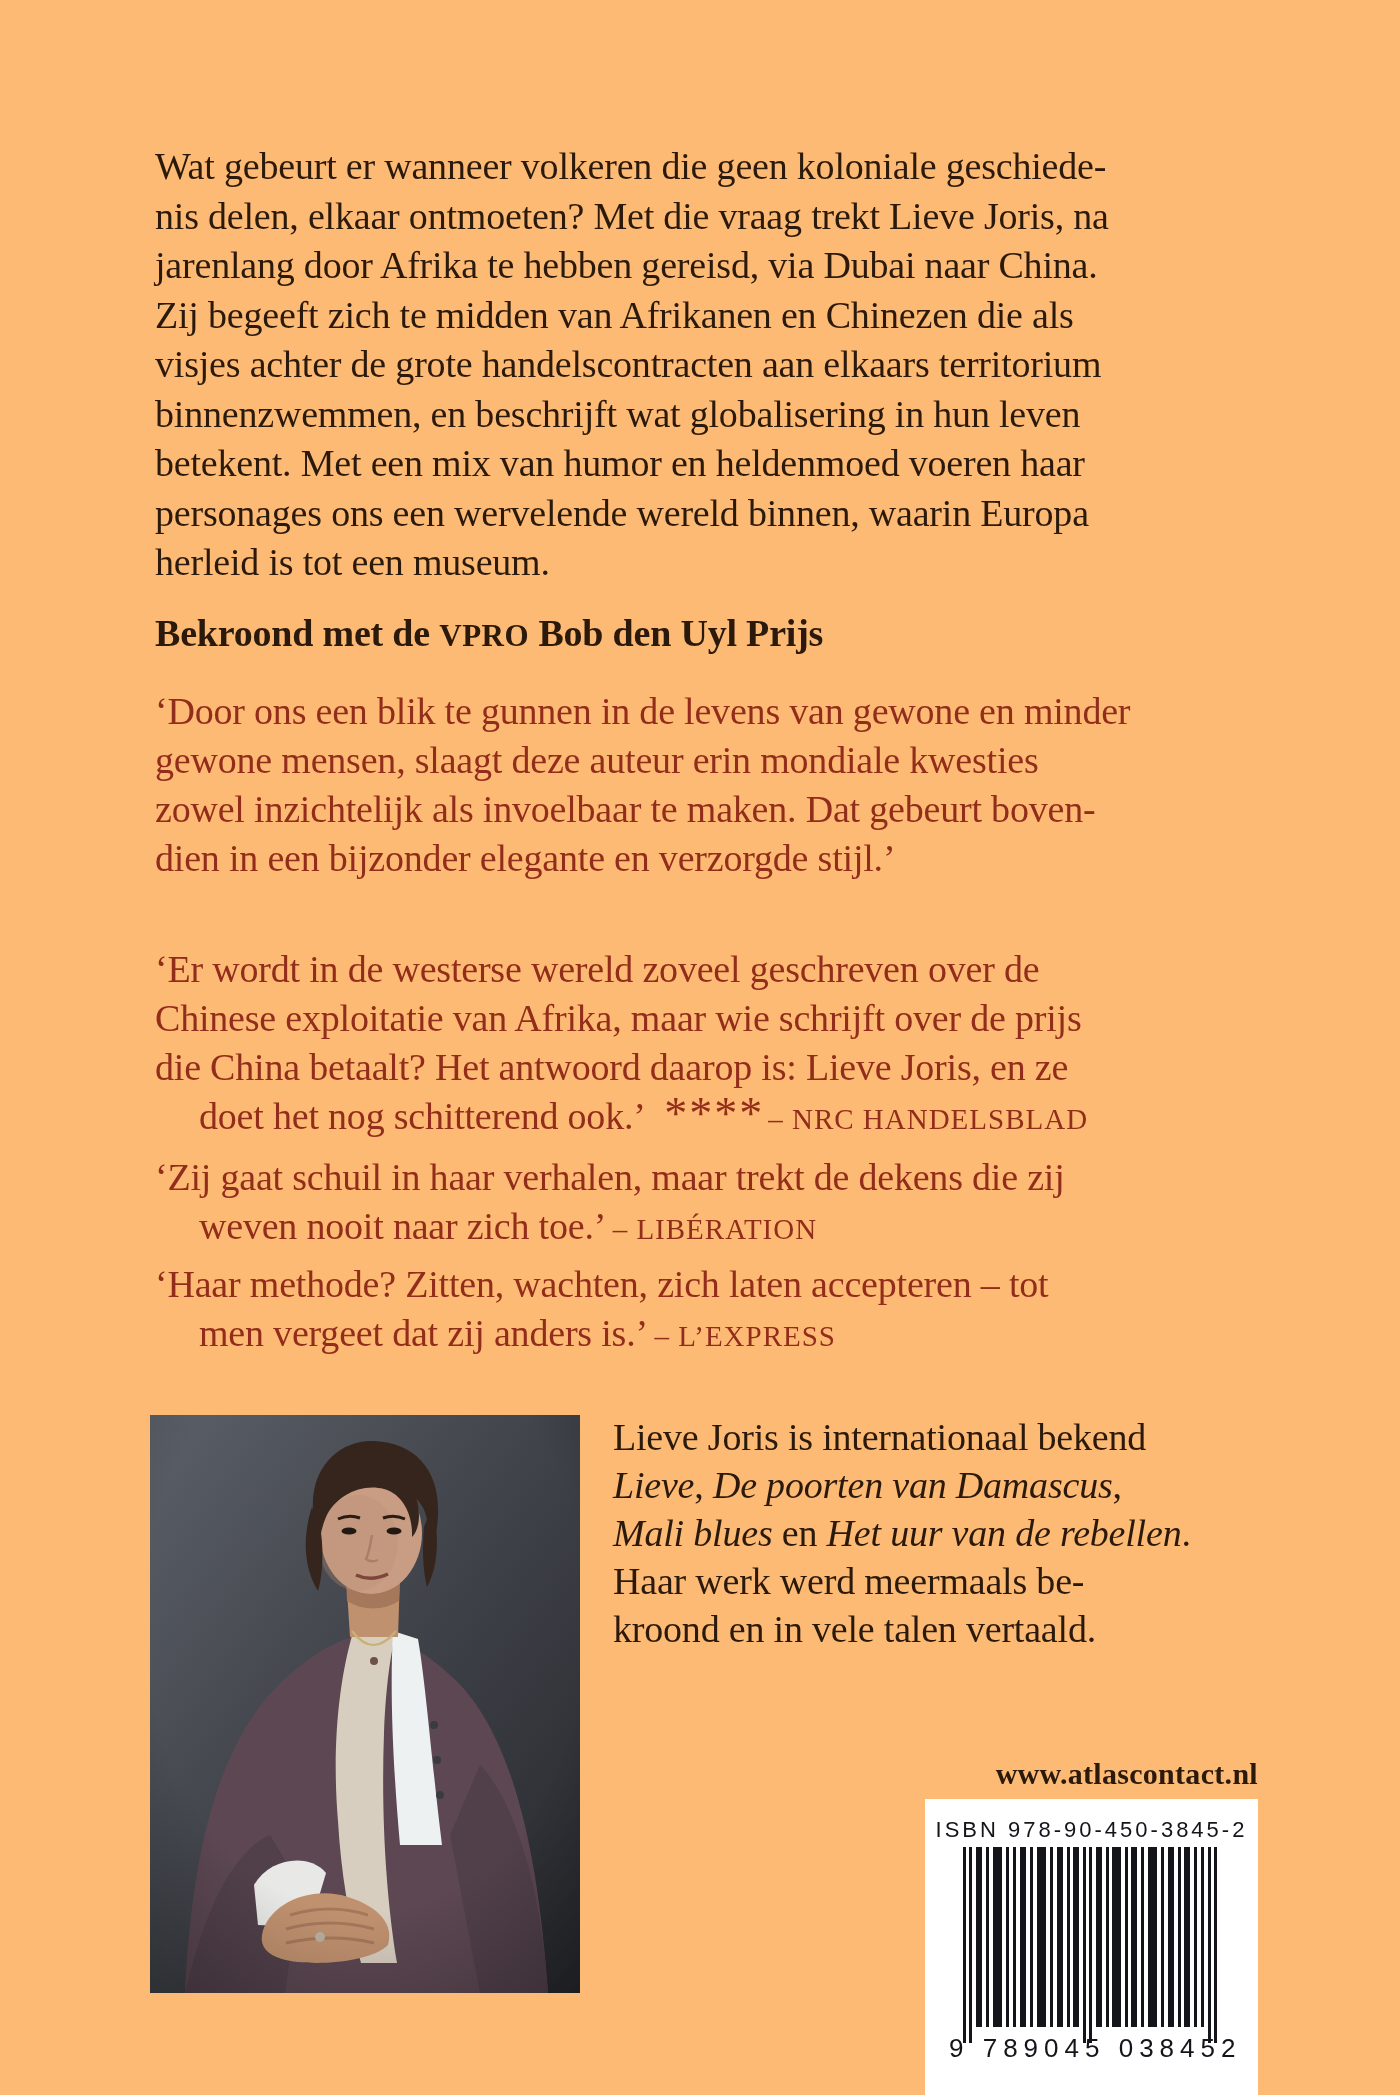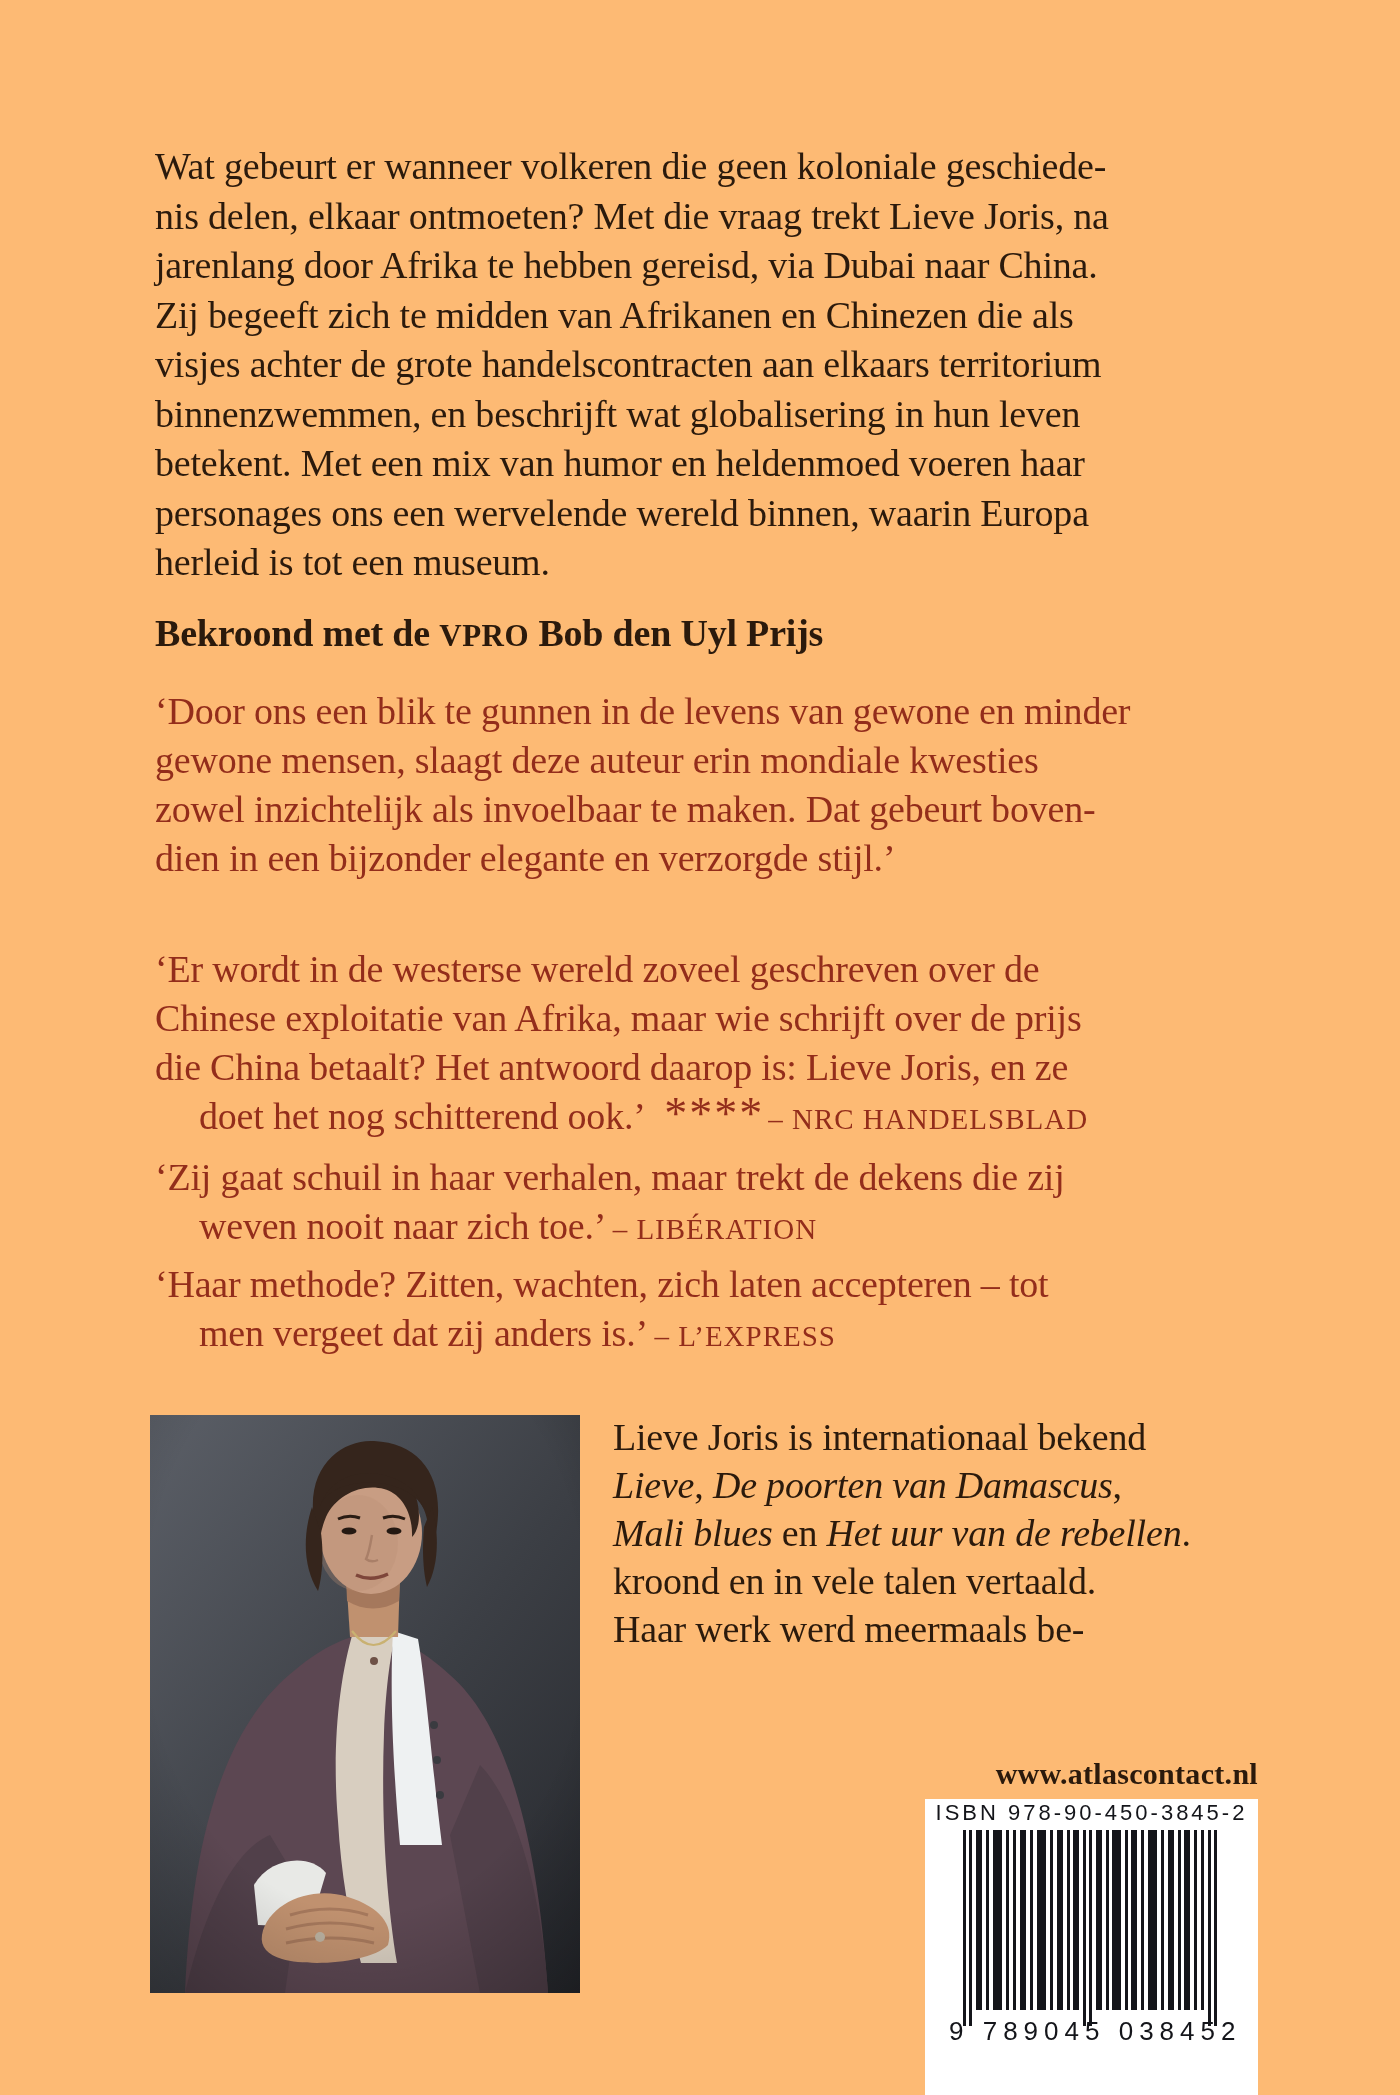--- a/index.html
+++ b/index.html
@@ -22,21 +22,21 @@
   .photo svg{display:block;width:100%;height:100%;}
   .bio{position:absolute;left:613px;top:1413px;font-size:38px;line-height:48px;letter-spacing:-0.2px;}
   .bio .line{white-space:pre;}
   .it{font-style:italic;}
   .website{position:absolute;top:1757px;right:142px;font-size:30px;font-weight:bold;letter-spacing:0.3px;}
   .isbn-box{
     position:absolute;left:925px;top:1799px;width:333px;height:296px;background:#ffffff;
     display:flex;flex-direction:column;align-items:center;
   }
   .isbn-label{
-    margin-top:1px;font-family:"Liberation Sans",sans-serif;font-size:22px;
+    margin-top:18px;font-family:"Liberation Sans",sans-serif;font-size:22px;
     letter-spacing:3px;color:#14151a;white-space:pre;
   }
   .barcode-wrap{position:relative;width:285px;height:230px;margin-top:4px;}
   .barcode-wrap svg{display:block;}
   .digits{
     position:absolute;left:0;top:186px;width:285px;text-align:center;
     font-family:"Liberation Sans",sans-serif;font-size:26px;letter-spacing:6px;
     color:#14151a;white-space:pre;
   }
 </style>
@@ -136,22 +136,22 @@
       <path d="M140,500 Q180,488 218,500 M136,514 Q180,502 224,514 M136,528 Q182,518 224,528" stroke="#a5785c" stroke-width="3" fill="none"></path>
       <circle cx="170" cy="522" r="5" fill="#b9b0a0"></circle>
       <rect x="0" y="0" width="430" height="578" fill="url(#vig)"></rect>
     </svg>
   </div>
 
   <div class="bio">
     <div class="line"><span>Lieve Joris is internationaal bekend</span></div>
     <div class="line"><span class="it">Lieve</span><span>, </span><span class="it">De poorten van Damascus</span><span>,</span></div>
     <div class="line"><span class="it">Mali blues</span><span> en </span><span class="it">Het uur van de rebellen</span><span>.</span></div>
+    <div class="line"><span>Haar werk werd meermaals be-</span></div>
     <div class="line"><span>kroond en in vele talen vertaald.</span></div>
-    <div class="line"><span>Haar werk werd meermaals be-</span></div>
   </div>
 
   <div class="website">www.atlascontact.nl</div>
 
   <div class="isbn-box">
     <div class="isbn-label">ISBN 978-90-450-3845-2</div>
     <div class="barcode-wrap">
       <svg width="285" height="200" viewBox="0 0 285 200" xmlns="http://www.w3.org/2000/svg">
         <g fill="#14151a">
           <rect x="14" y="0" width="3" height="196"></rect>

